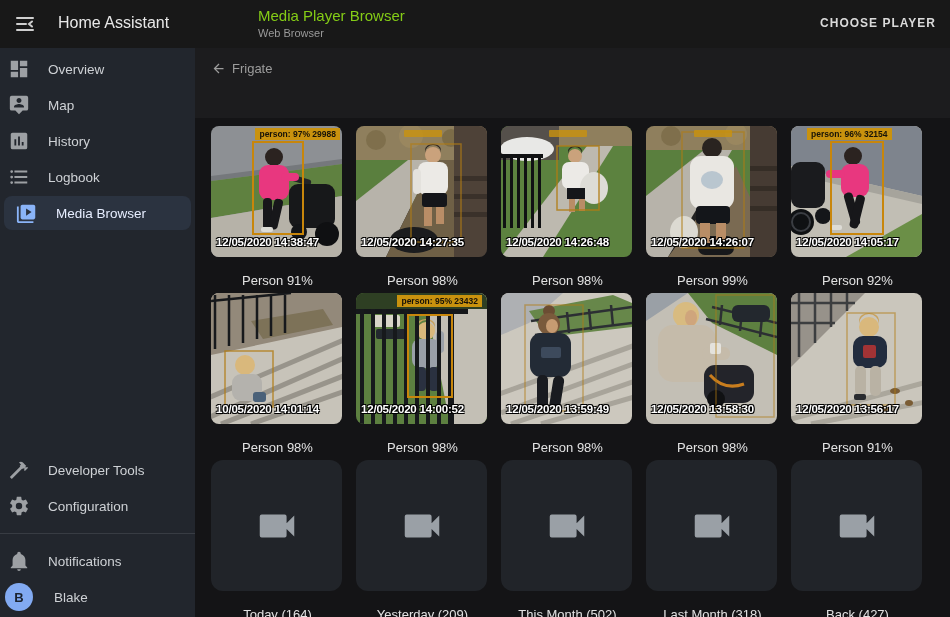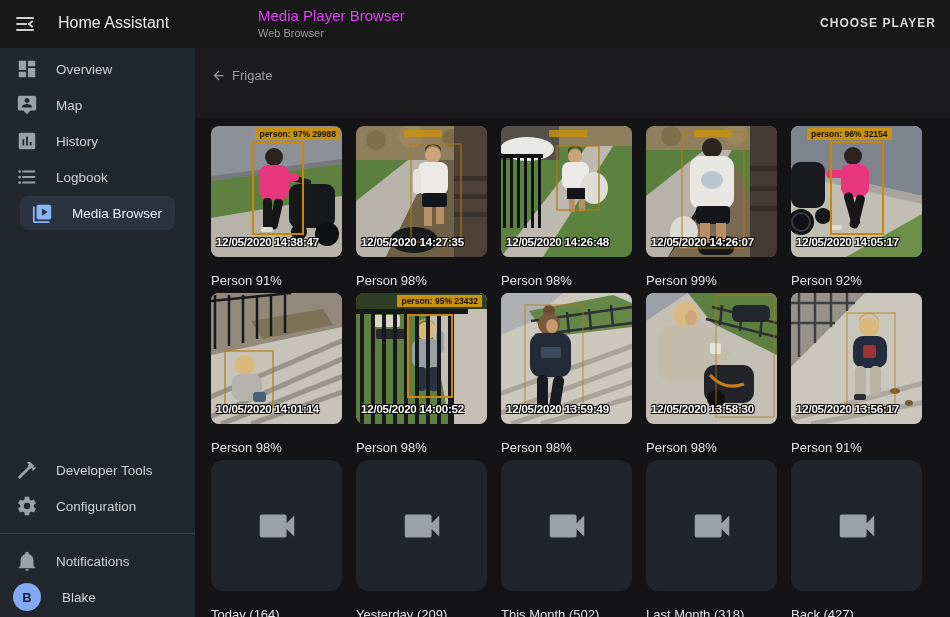--- a/index.html
+++ b/index.html
@@ -4,45 +4,45 @@
 <style>
   * { box-sizing: border-box; margin: 0; padding: 0; }
   html,body { width:950px; height:617px; background:#131313; font-family:"Liberation Sans", sans-serif; overflow:hidden; }
   #app { position:relative; width:950px; height:617px; background:#141416; overflow:hidden; color:#e1e1e1; }
 
   
   .topbar { position:absolute; top:0; left:0; width:950px; height:48px; background:#181818; z-index:6; }
   .menu-btn { position:absolute; left:13px; top:12px; width:24px; height:24px; color:#cfcfcf; cursor:pointer; background:none; border:none; }
   .app-title { position:absolute; left:58px; top:14px; font-size:16px; color:#e8e8e8; }
   .page-title-block { position:absolute; left:258px; top:7px; }
-  .pt-main { font-size:15px; color:#d946ef; }
+  .pt-main { font-size:15px; color:#84cc16; }
   .pt-sub  { font-size:11px; color:#9a9a9a; margin-top:3px; }
   .choose-player { position:absolute; right:14px; top:16px; font-size:12px; font-weight:700; letter-spacing:1px; color:#dadada; background:none; border:none; cursor:pointer; font-family:inherit; }
 
   
   .sidebar { position:absolute; top:48px; left:0; width:195px; height:569px; background:#22262d; z-index:5; }
   .nav-list { padding-top:3px; }
-  .nav-item { display:flex; align-items:center; height:36px; padding-left:16px; color:#ced1d5; cursor:pointer; }
+  .nav-item { display:flex; align-items:center; height:36px; padding-left:8px; color:#ced1d5; cursor:pointer; }
   .nav-icon { width:22px; height:22px; color:#9da0a4; flex:none; }
   .nav-label { margin-left:18px; font-size:13.5px; font-weight:500; white-space:nowrap; }
-  .nav-item.selected { background:#2b3340; border-radius:8px; margin:1px 20px; height:34px; padding-left:12px; color:#e7eeff; }
+  .nav-item.selected { background:#2b3340; border-radius:8px; margin:1px 4px; height:34px; padding-left:12px; color:#e7eeff; }
   .nav-item.selected .nav-icon { color:#8ab4f8; }
   .abs { position:absolute; left:0; width:195px; }
   .sb-divider { position:absolute; left:0; top:485px; width:195px; height:1px; background:#383c43; }
   .avatar { width:28px; height:28px; border-radius:50%; background:#82aaf2; color:#1b2330; font-size:13px; font-weight:700; display:flex; align-items:center; justify-content:center; flex:none; margin-left:-3px; margin-right:3px; }
 
   
   .main { position:absolute; left:195px; top:48px; width:755px; height:569px; background:#141416; }
   .content-header { position:absolute; left:0; top:0; width:755px; height:70px; background:#1c1c1e; }
-  .breadcrumb { position:absolute; left:16px; top:13px; display:flex; align-items:center; color:#9c9c9c; font-size:13px; cursor:pointer;margin-top:7px; }
+  .breadcrumb { position:absolute; left:16px; top:13px; display:flex; align-items:center; color:#9c9c9c; font-size:13px; cursor:pointer; }
   .breadcrumb svg { width:15px; height:15px; margin-right:6px; }
   .page-title { position:absolute; left:16px; top:33px; font-size:23px; font-weight:700; color:#fafafa; letter-spacing:.2px; }
 
   .grid { position:absolute; left:16px; top:78px; display:grid; grid-template-columns:repeat(5,131px); column-gap:14px; row-gap:0; }
-  .card { width:133px; height:167px; cursor:pointer; }
+  .card { width:133px; height:167px; cursor:pointer;text-align:center; }
   .thumb { position:relative; width:131px; height:131px; border-radius:8px; overflow:hidden; background:#222; }
   .thumb svg.scene { position:absolute; inset:0; width:100%; height:100%; display:block; }
   .caption { margin-top:16px; font-size:13px; color:#e2e2e2; white-space:nowrap; }
   .ts { position:absolute; left:5px; bottom:9px; font-size:11.5px; font-weight:700; color:#fff; letter-spacing:-.2px; white-space:nowrap;
         text-shadow:-1px -1px 0 #000, 1px -1px 0 #000, -1px 1px 0 #000, 1px 1px 0 #000; }
   .tag { position:absolute; top:2px; background:#c9920e; color:#161208; font-size:8.5px; font-weight:700; padding:1px 4px; white-space:nowrap; }
   .tag.t1 { right:2px; }
   .tag.t5 { left:16px; }
   .tag.t7 { right:5px; }
   .tag-mini { position:absolute; top:4px; left:48px; width:38px; height:7px; background:#c9920e; opacity:.8; border-radius:1px; }

